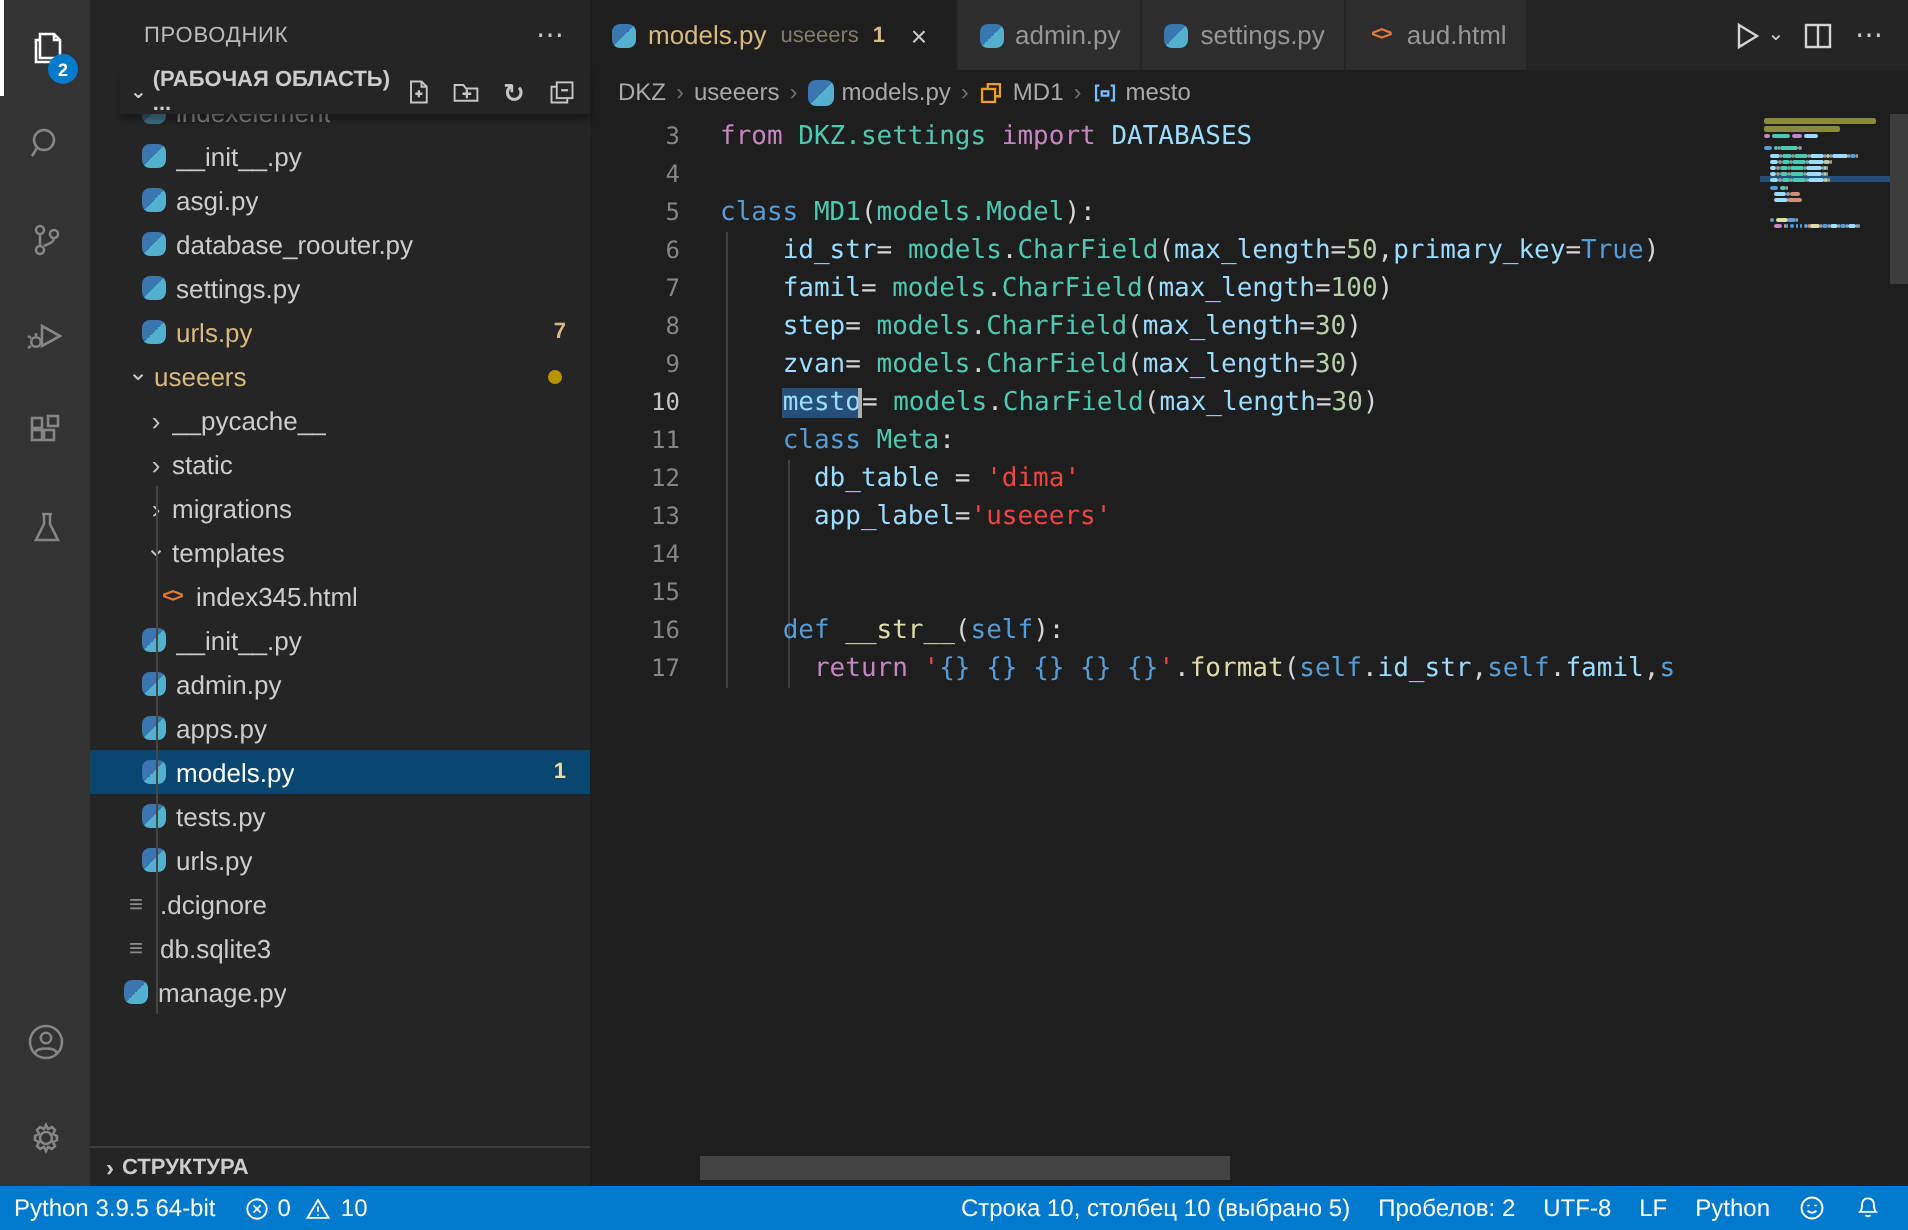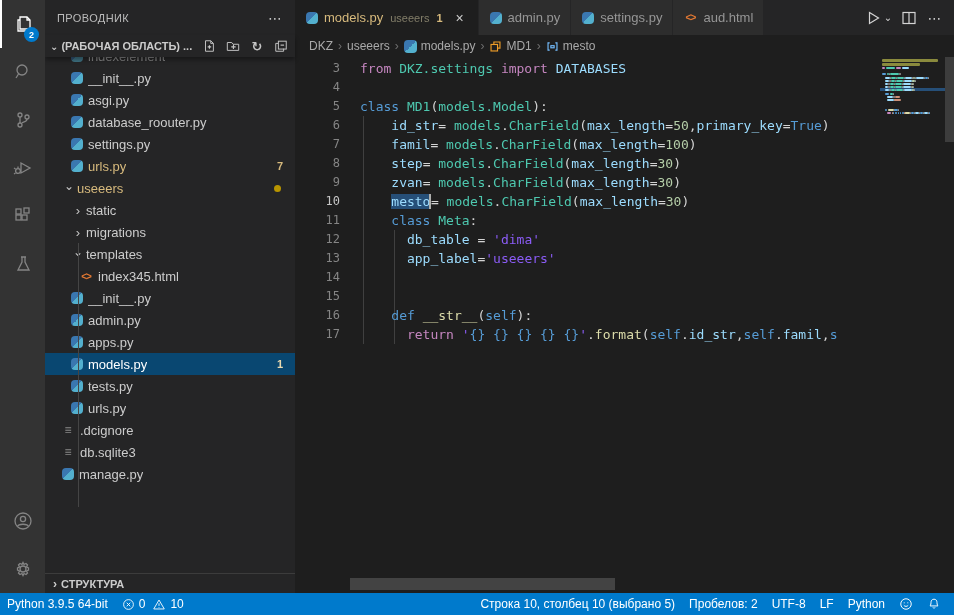--- a/index.html
+++ b/index.html
@@ -12,21 +12,21 @@
   .ab-top { position:absolute; top:0; left:0; width:45px; }
   .ab-bottom { position:absolute; bottom:0; left:0; width:45px; }
   .ab-item { width:45px; height:48px; display:flex; align-items:center; justify-content:center; position:relative; cursor:pointer; }
   .ab-item svg { stroke:#858585; fill:none; stroke-width:1.3; }
   .ab-item.active { border-left:2px solid #ffffff; }
   .ab-item.active svg { stroke:#ffffff; }
   .ab-badge { position:absolute; right:6px; bottom:6px; min-width:15px; height:15px; border-radius:50%;
     background:#007acc; color:#fff; font-size:9px; display:flex; align-items:center; justify-content:center; font-weight:bold; }
 
   
-  .sidebar { position:absolute; left:45px; top:0; width:250px; height:593px; background:#252526; color:#cccccc; z-index:4; }
+  .sidebar { position:absolute; left:45px; top:0; width:250px; height:593px; background:#252526; color:#cccccc; z-index:4;padding-left:15px; }
   .sb-title { height:35px; display:flex; align-items:center; padding:0 12px; font-size:11px; letter-spacing:.4px; color:#bbbbbb; }
   .sb-title .grow { flex:1; }
   .sb-more { color:#c5c5c5; font-size:14px; letter-spacing:1px; cursor:pointer; }
   .sb-section { height:22px; display:flex; align-items:center; padding:0 6px 0 4px; font-size:11px; font-weight:bold; color:#cccccc;
     background:#252526; position:relative; z-index:2; box-shadow:0 3px 4px rgba(0,0,0,.35); }
   .sb-section .twist { font-size:10px; margin:0 3px 0 1px; color:#cccccc; }
   .sb-section .grow { flex:1; }
   .sb-acts { display:flex; gap:8px; align-items:center; }
   .sb-acts .act { width:16px; height:16px; display:flex; align-items:center; justify-content:center; color:#c5c5c5; cursor:pointer; }
   .sb-acts svg { stroke:#c5c5c5; fill:none; stroke-width:1.1; }
@@ -83,21 +83,21 @@
   .sym { margin-right:4px; display:inline-flex; }
 
   
   .code-area { position:absolute; top:57px; left:0; right:0; bottom:0; background:#1e1e1e; overflow:hidden; cursor:text; }
   .codelines { position:absolute; top:2px; left:0; right:74px; font-family:"DejaVu Sans Mono",monospace; font-size:13px; line-height:19px; }
   .cline { display:flex; height:19px; white-space:pre; }
   .ln { width:45px; text-align:right; color:#858585; flex:none; font-size:12px; line-height:19px; cursor:pointer; }
   .ctext { padding-left:20px; color:#d4d4d4; }
   .cline.active .ln { color:#c6c6c6; }
   .tk-kw { color:#c586c0;margin-top:48px; } .tk-bl { color:#569cd6; } .tk-ty { color:#4ec9b0; }
-  .tk-va { color:#9cdcfe; } .tk-nu { color:#b5cea8; } .tk-st { color:#8b5cf6; }
+  .tk-va { color:#9cdcfe; } .tk-nu { color:#b5cea8; } .tk-st { color:#ef4444; }
   .tk-fn { color:#dcdcaa; } .tk-pl { color:#d4d4d4; }
   .tk-sel { color:#9cdcfe; background:#264f78; }
   .cursor { display:inline-block; width:1.5px; height:15px; background:#aeafad; vertical-align:text-top; margin-left:-1px; }
   .guide { position:absolute; width:1px; background:#404040; }
 
   
   .minimap { position:absolute; top:0; right:9px; width:65px; bottom:0; background:#1e1e1e; cursor:pointer; }
   .mm-row { position:absolute; height:2px; border-radius:1px; }
   .mm-selline { position:absolute; left:0; right:0; height:3px; background:#264f78; }
   .vscroll { position:absolute; top:0; right:0; width:9px; height:85px; background:rgba(121,121,121,.35); cursor:pointer; }
@@ -256,20 +256,27 @@
             <span class="tgrow"></span>
             <span class="tbadge">7</span>
           </div>
         </div>
         <div class="trow">
           <div class="inner" style="padding-left: 16px;">
             <span class="twistie open"></span>
             <span class="tname mod">useeers</span>
             <span class="tgrow"></span>
             <span class="tdot"></span>
+          </div>
+        </div>
+        <div class="trow">
+          <div class="inner" style="padding-left: 25px;">
+            <span class="twistie closed"></span>
+            <span class="tname">__pycache__</span>
+            <span class="tgrow"></span>
           </div>
         </div>
         <div class="trow">
           <div class="inner" style="padding-left: 25px;">
             <span class="twistie closed"></span>
             <span class="tname">static</span>
             <span class="tgrow"></span>
           </div>
         </div>
         <div class="trow">

